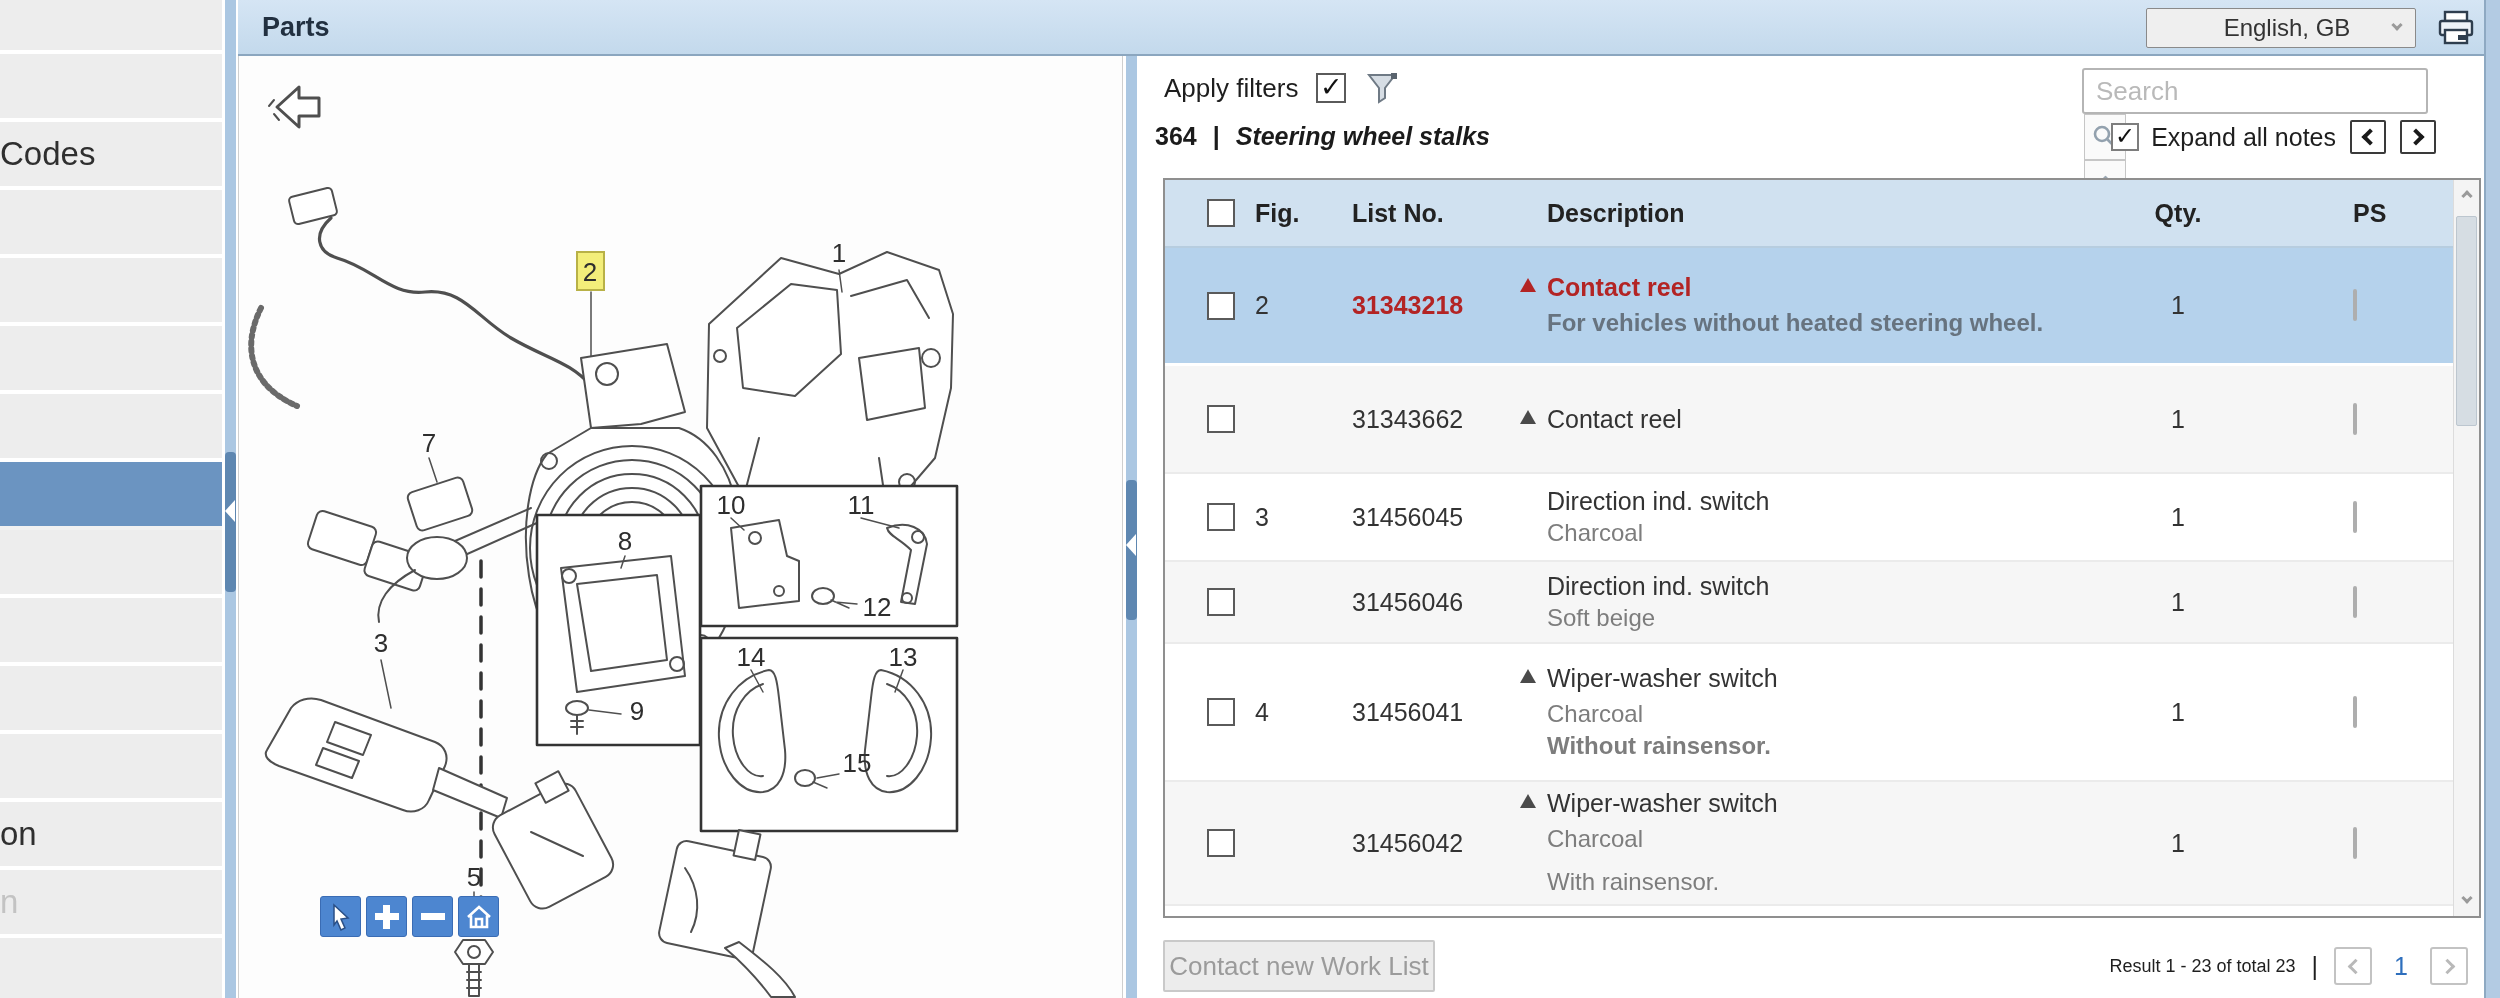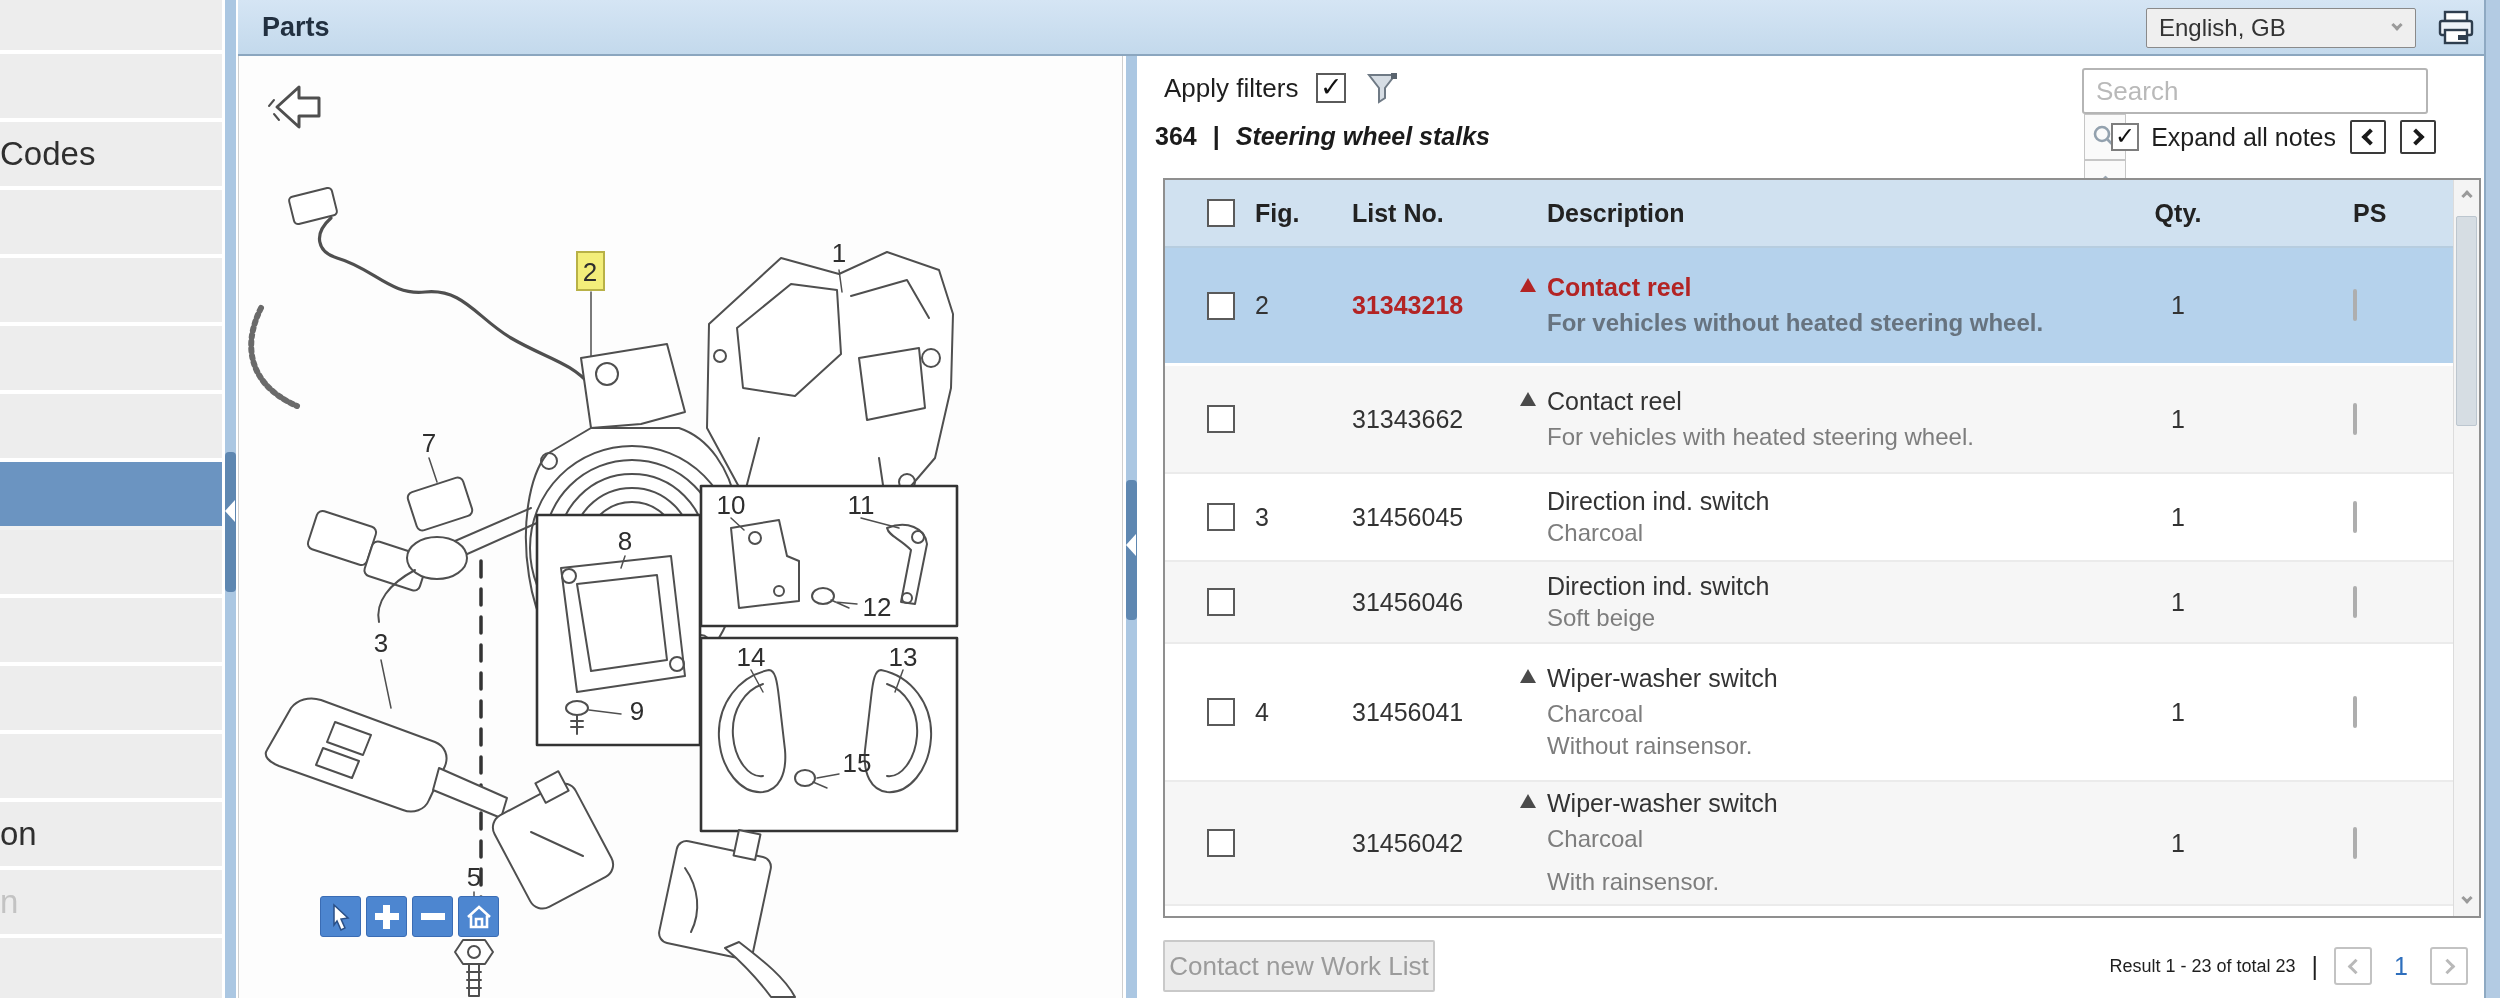--- a/index.html
+++ b/index.html
@@ -16,21 +16,21 @@
   .sb-label.muted { color:#c3c3c3; }
 
   
   .splitter { position:absolute; width:16px; background:#abc7e2; border-left:3px solid #ffffff; border-right:2px solid #ffffff; }
   .splitter .grip { position:absolute; left:0; width:11px; background:#5e87b1; border-radius:4px; }
   .splitter .arrow-left { position:absolute; left:0; width:0; height:0; border-top:11px solid transparent; border-bottom:11px solid transparent; border-right:10px solid #ffffff; }
   .right-edge { position:absolute; left:2484px; top:0; width:16px; height:998px; background:#b3cbe3; border-left:2px solid #8ea9c2; }
 
   
   .app-header { position:absolute; left:238px; top:0; width:2262px; height:56px;
-    background:linear-gradient(#d5e5f4,#c3d9ec); border-bottom:2px solid #8ba6bf; }
+    background:linear-gradient(#d5e5f4,#c3d9ec); border-bottom:2px solid #8ba6bf;text-align:center; }
   .app-title { position:absolute; left:24px; top:0; line-height:54px; font-size:27px; font-weight:bold; color:#223040; }
   .header-right { position:absolute; right:22px; top:8px; display:flex; align-items:center; gap:18px; }
   .lang-select { width:270px; height:40px; background:#efefef; border:1px solid #8a8a8a; border-radius:2px;
     font-size:24px; color:#333; line-height:38px; padding-left:12px; position:relative; cursor:default; }
   .lang-select .chev { position:absolute; right:14px; top:14px; }
   .icon-btn { width:44px; height:40px; display:flex; align-items:center; justify-content:center; }
 
   
   .chev { display:inline-block; width:11px; height:11px; border-left:3px solid #666; border-top:3px solid #666; }
   .chev.up    { transform:rotate(45deg); }
@@ -413,21 +413,20 @@
     </div>
 
     <div class="t-row alt" style="height:108px;">
       <div class="col-check">
           <span class="checkbox empty" style="width:28px;height:28px;"></span>
         </div>
       <div class="col-fig"></div>
       <div class="col-part">31343662</div>
       <div class="col-desc">
         <div class="desc-title"><span class="tri"></span><span>Contact reel</span></div>
-        <div class="note">For vehicles with heated steering wheel.</div>
       </div>
       <div class="col-qty">1</div>
       <div class="col-ps"><span class="ps-icon"></span></div>
       <div class="col-sbar"></div>
     </div>
 
     <div class="t-row" style="height:88px;">
       <div class="col-check">
           <span class="checkbox empty" style="width:28px;height:28px;"></span>
         </div>
@@ -459,21 +458,21 @@
 
     <div class="t-row" style="height:138px;">
       <div class="col-check">
           <span class="checkbox empty" style="width:28px;height:28px;"></span>
         </div>
       <div class="col-fig">4</div>
       <div class="col-part">31456041</div>
       <div class="col-desc">
         <div class="desc-title"><span class="tri"></span><span>Wiper-washer switch</span></div>
         <div class="note">Charcoal</div>
-        <div class="note" style="margin-top:2px;">Without rainsensor.</div>
+        <div class="note" style="margin-top:2px;font-weight:bold;">Without rainsensor.</div>
       </div>
       <div class="col-qty">1</div>
       <div class="col-ps"><span class="ps-icon"></span></div>
       <div class="col-sbar"></div>
     </div>
 
     <div class="t-row alt" style="height:124px;">
       <div class="col-check">
           <span class="checkbox empty" style="width:28px;height:28px;"></span>
         </div>

